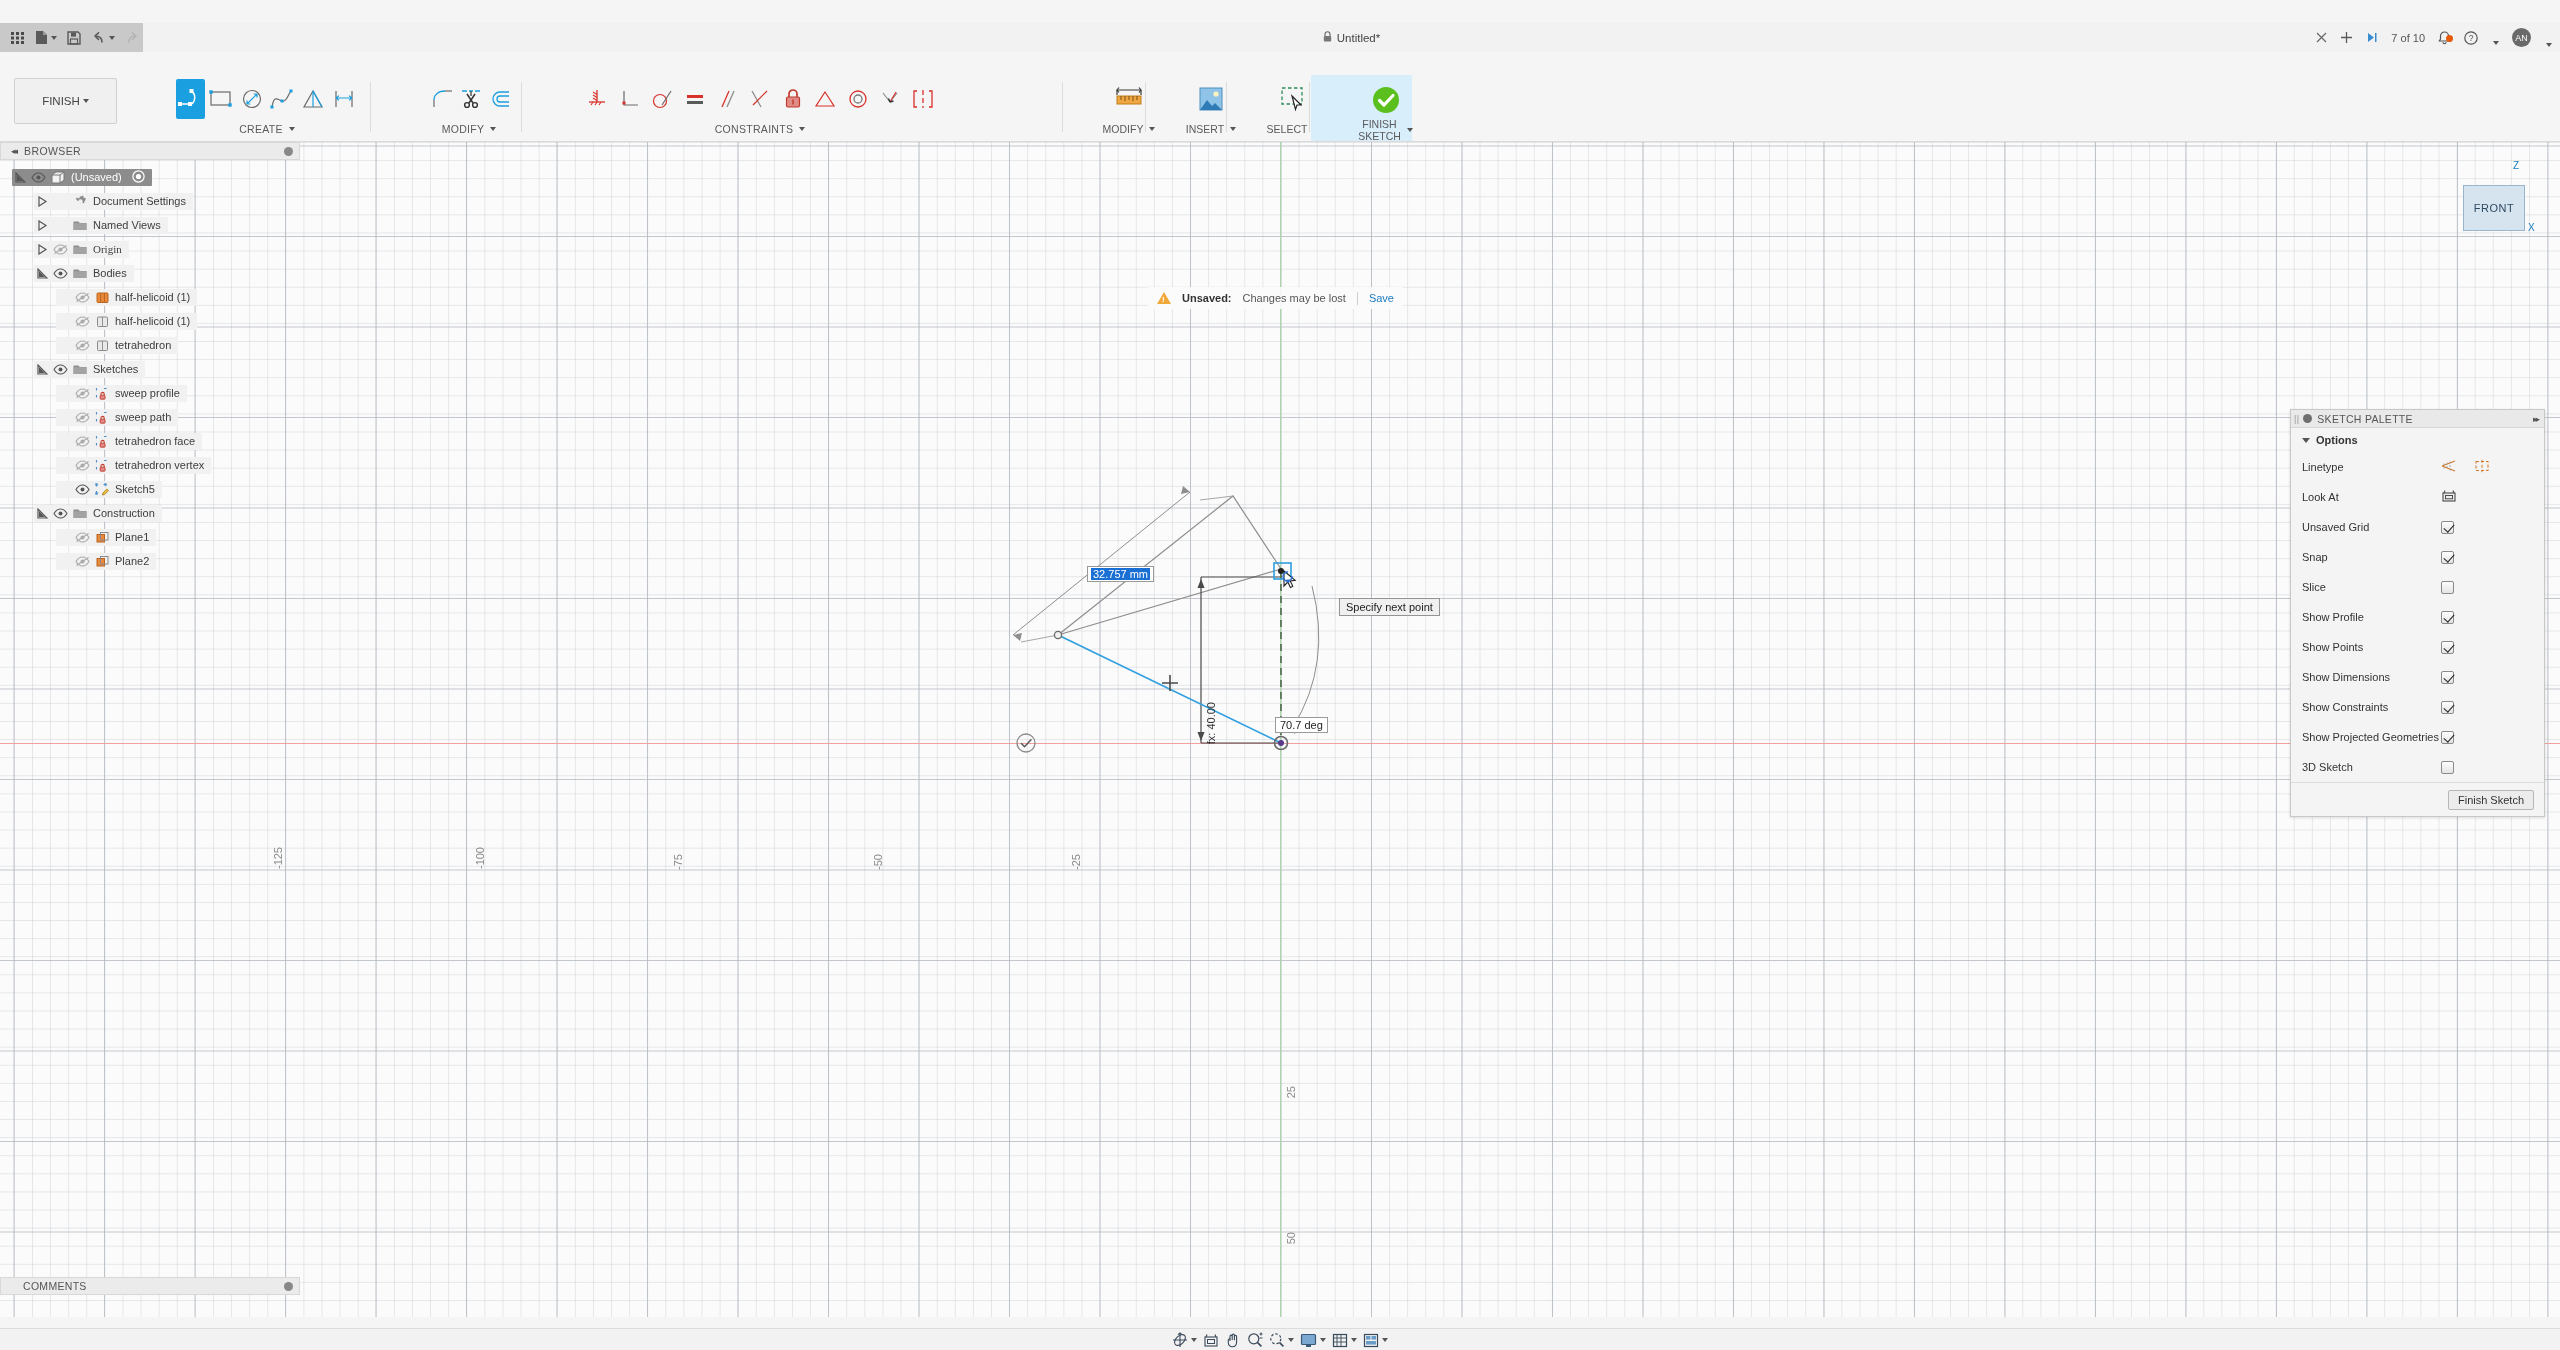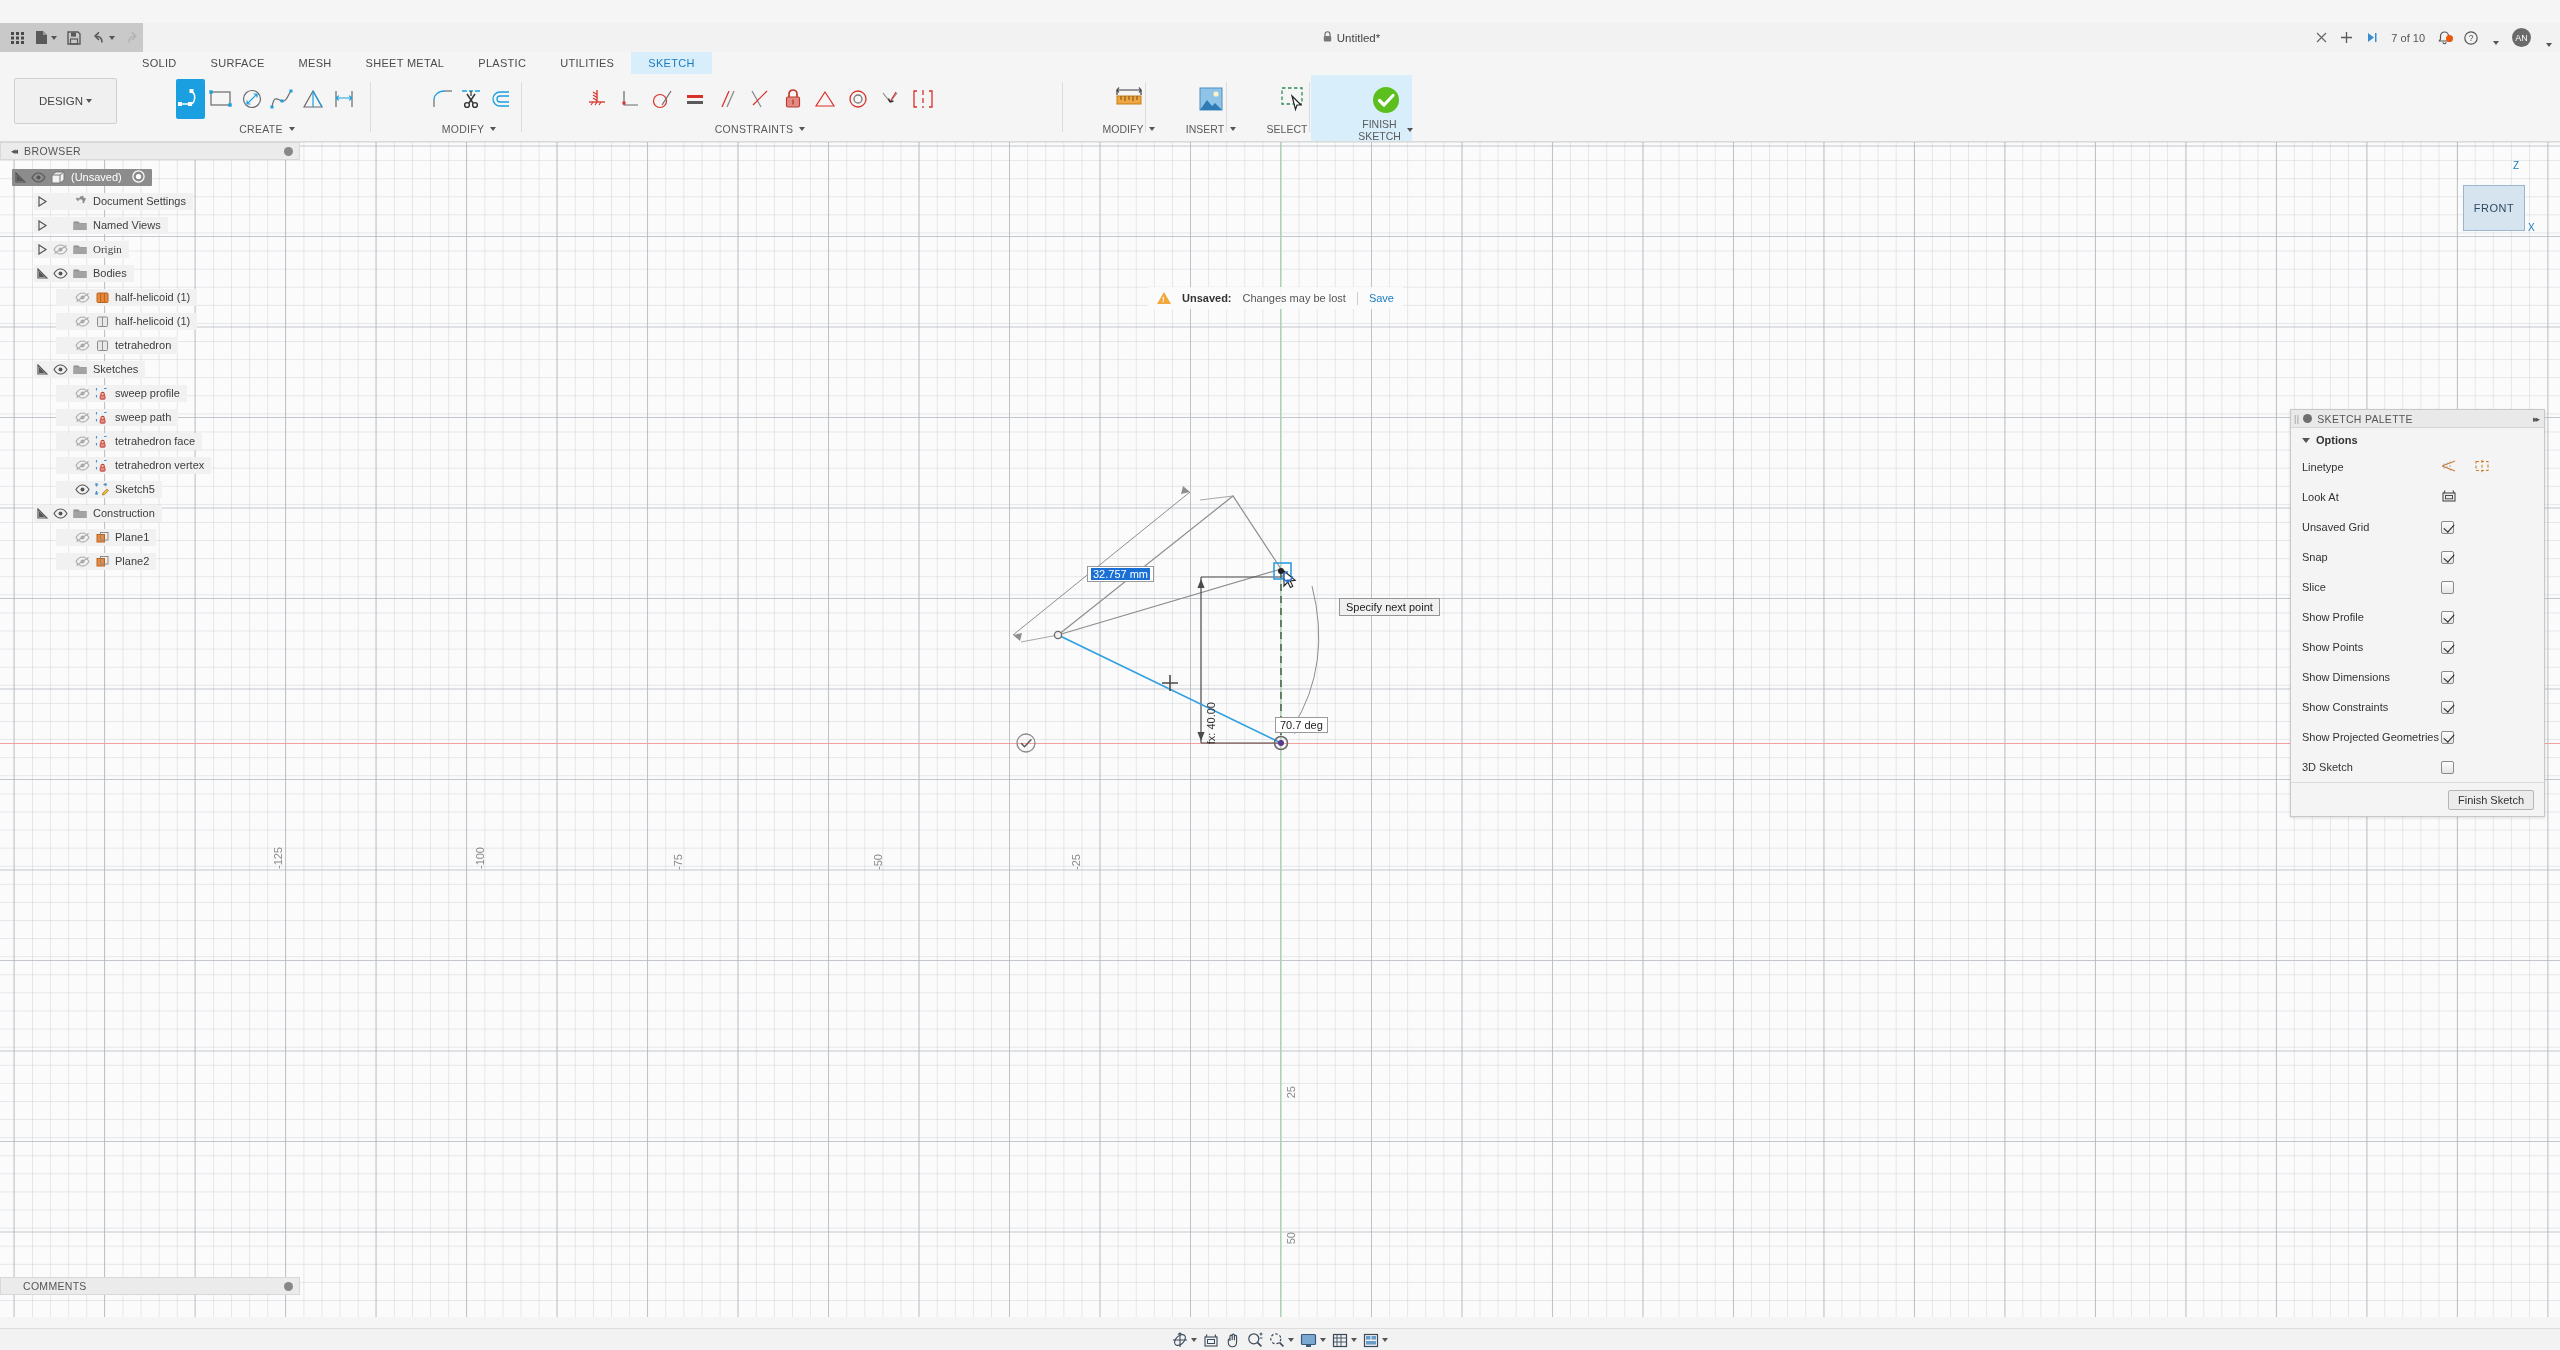--- a/index.html
+++ b/index.html
@@ -346,34 +346,25 @@
           <span class="caret"></span>
         </div>
         <div class="item">
           <span class="avatar-circle">AN</span>
           <span class="caret"></span>
         </div>
       </div>
     </div>
   </div>
 
-  <div class="ribbon-tabs">
-    <div class="rtab">SOLID</div>
-    <div class="rtab">SURFACE</div>
-    <div class="rtab">MESH</div>
-    <div class="rtab">SHEET METAL</div>
-    <div class="rtab">PLASTIC</div>
-    <div class="rtab">UTILITIES</div>
-    <div class="rtab active">SKETCH</div>
-  </div>
 
   <div class="ribbon">
 
     <div class="design-btn">
-      <span>DESIGN</span>
+      <span>FINISH</span>
       <span class="caret"></span>
     </div>
 
     <div class="grp" style="left:128px;width:230px">
       <div class="grp-icons">
         <div class="ticon sel">
           <svg width="26" height="22" viewBox="0 0 26 22">
             <path d="M3 16h10c5 0 7-10 1-13" fill="none" stroke="#fff" stroke-width="1.5"></path>
             <rect x="1" y="14" width="4" height="4" fill="#fff"></rect>
             <rect x="11" y="14" width="4" height="4" fill="#fff"></rect>

